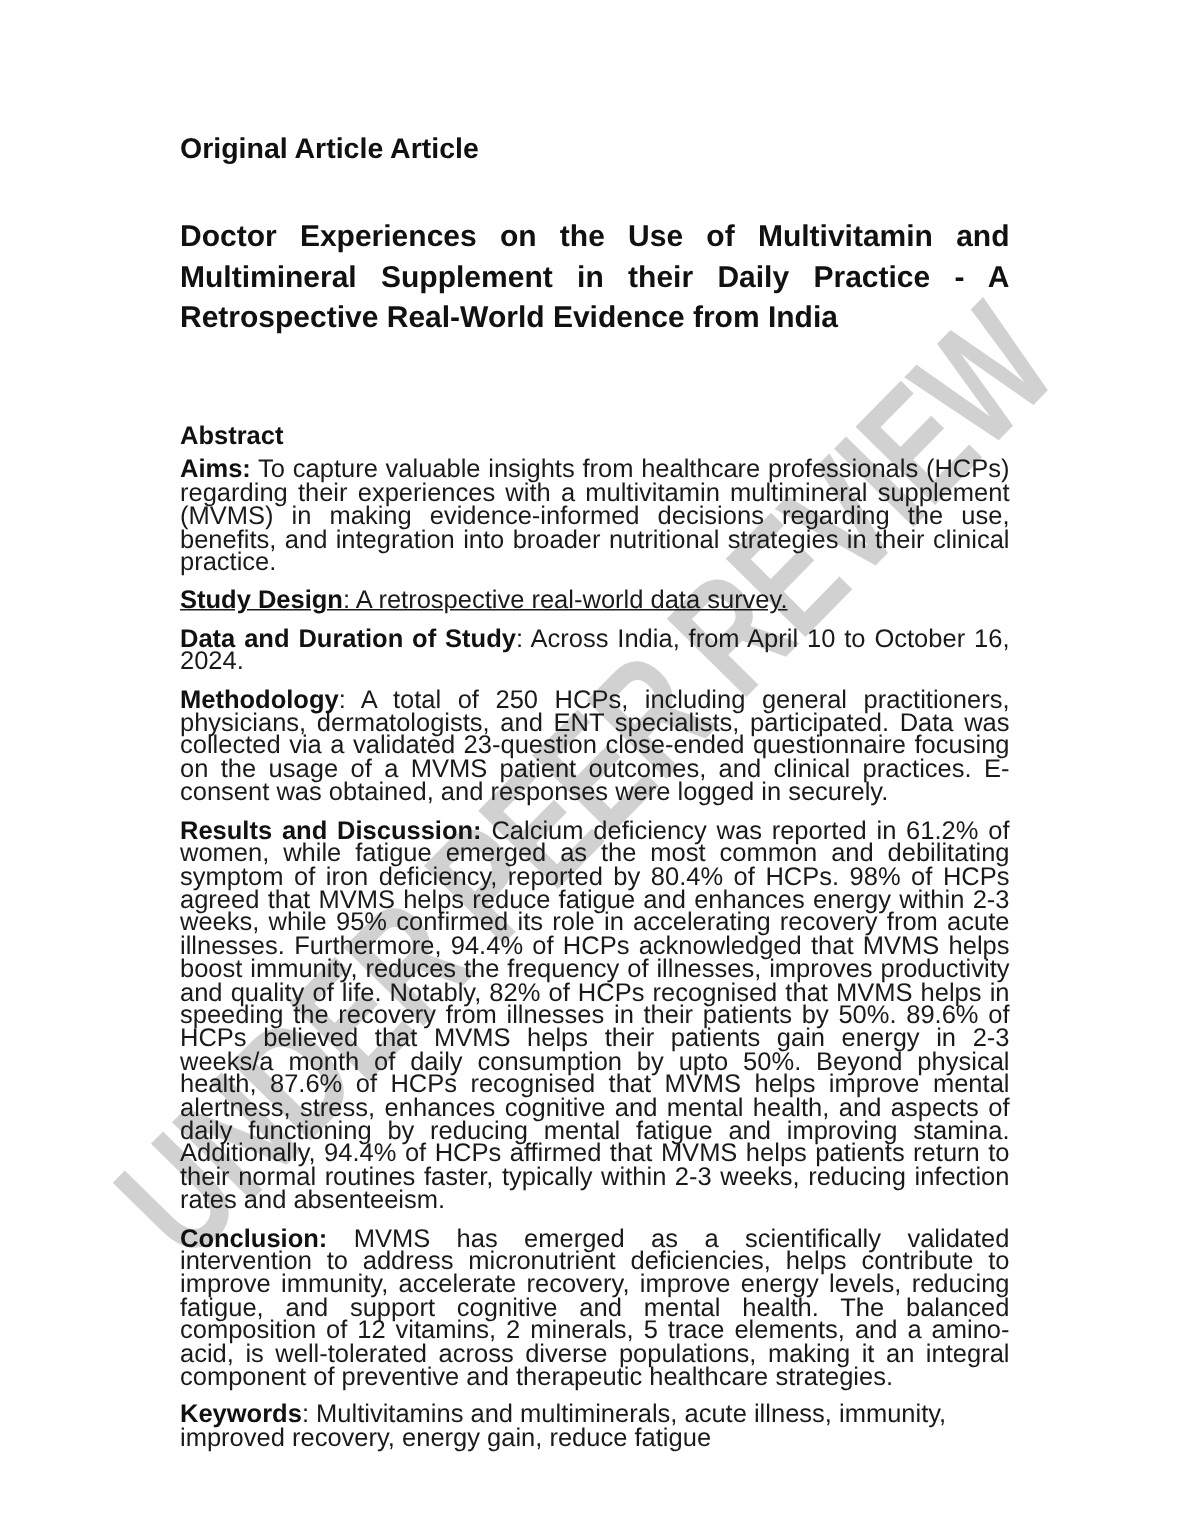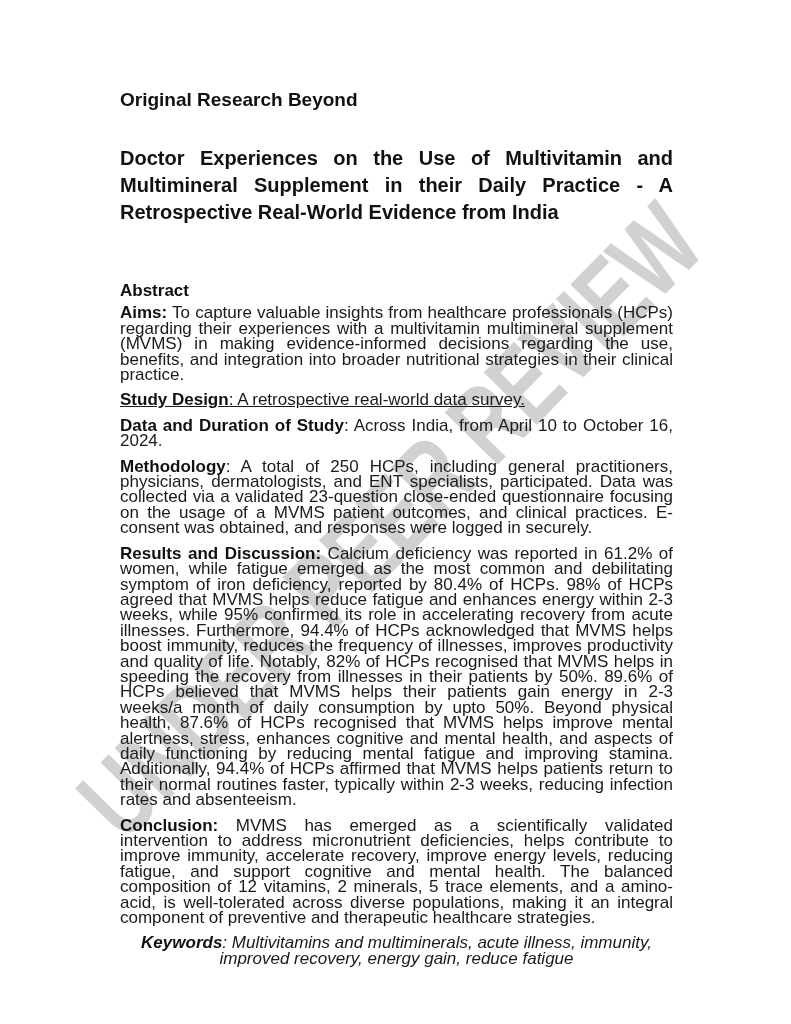--- a/index.html
+++ b/index.html
@@ -69,34 +69,33 @@
     color: #1a1a1a;
   }
   .sec .label {
     font-weight: bold;
     color: #111;
   }
   .sec.gap-extra {
     text-decoration: underline;
   }
   .sec.keywords {
-    font-style: italic;
-    text-align: center;
+    text-align: left;
   }
 </style>
 </head>
 <body>
 
 <div class="page">
 
   <div class="watermark">UNDER PEER REVIEW</div>
 
   <div class="content">
 
-    <h2 class="kicker">Original Research Beyond</h2>
+    <h2 class="kicker">Original Article Article</h2>
 
     <h1 class="title">Doctor Experiences on the Use of Multivitamin and Multimineral Supplement in their Daily Practice - A Retrospective Real-World Evidence from India</h1>
 
     <h3 class="abs-head">Abstract</h3>
 
     <p class="sec"><span class="label">Aims:</span><span> To capture valuable insights from healthcare professionals (HCPs) regarding their experiences with a multivitamin multimineral supplement (MVMS) in making evidence-informed decisions regarding the use, benefits, and integration into broader nutritional strategies in their clinical practice.</span></p>
 
     <p class="sec gap-extra"><span class="label">Study Design</span><span>: A retrospective real-world data survey.</span></p>
 
     <p class="sec"><span class="label">Data and Duration of Study</span><span>: Across India, from April 10 to October 16, 2024.</span></p>

